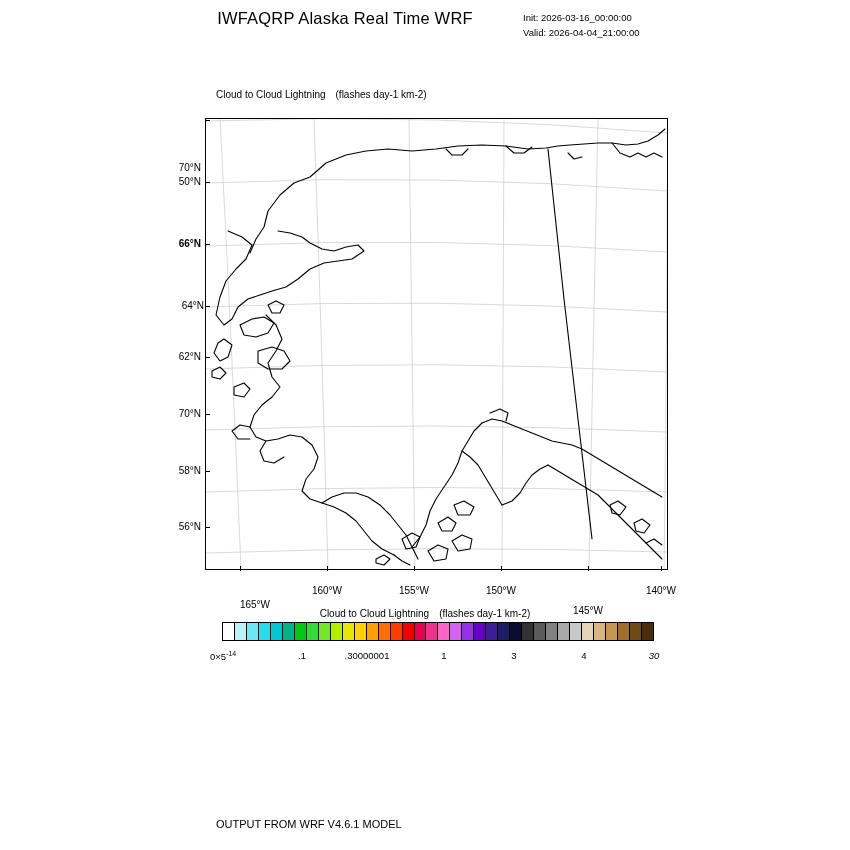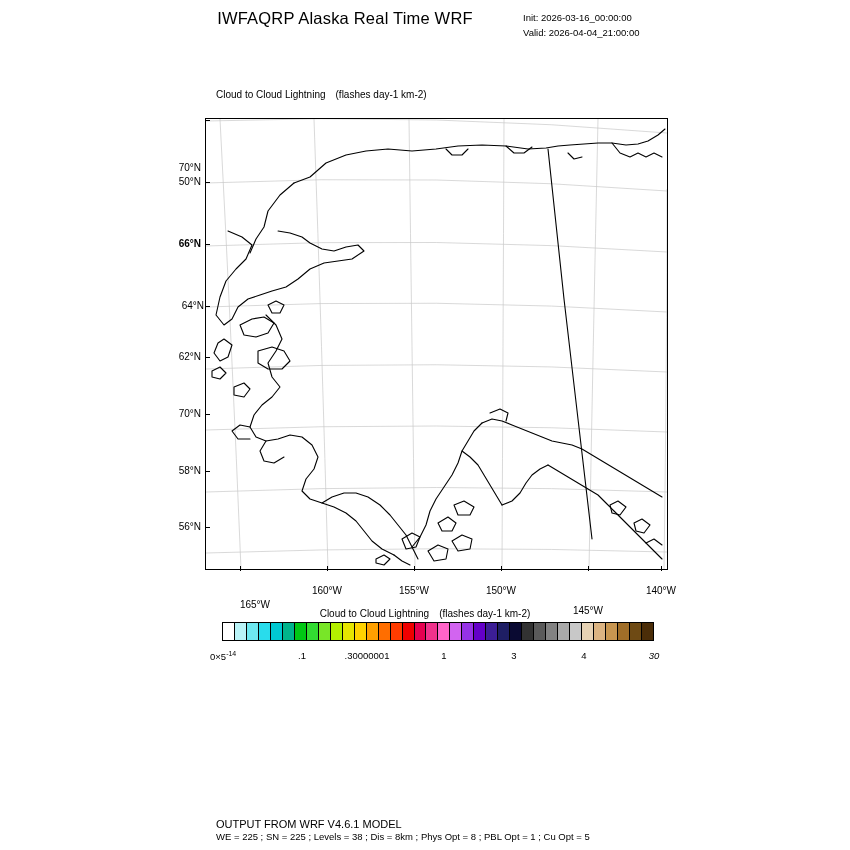--- a/index.html
+++ b/index.html
@@ -303,15 +303,14 @@
     <span>0×5</span><sup>-14</sup>
   </div>
   <div class="cbar-lab" style="left:278px; width:48px;">.1</div>
   <div class="cbar-lab" style="left:327px; width:80px;">.30000001</div>
   <div class="cbar-lab" style="left:420px; width:48px;">1</div>
   <div class="cbar-lab" style="left:490px; width:48px;">3</div>
   <div class="cbar-lab" style="left:560px; width:48px;">4</div>
   <div class="cbar-lab" style="left:630px; width:48px;font-style:italic;">30</div>
 
   <div id="footer-line1">OUTPUT FROM WRF V4.6.1 MODEL</div>
-  <div id="footer-line2">WE = 225 ; SN = 225 ; Levels = 38 ; Dis = 8km ; Phys Opt = 8 ; PBL Opt = 1 ; Cu Opt = 5</div>
 
 </div>
 
 </body></html>

